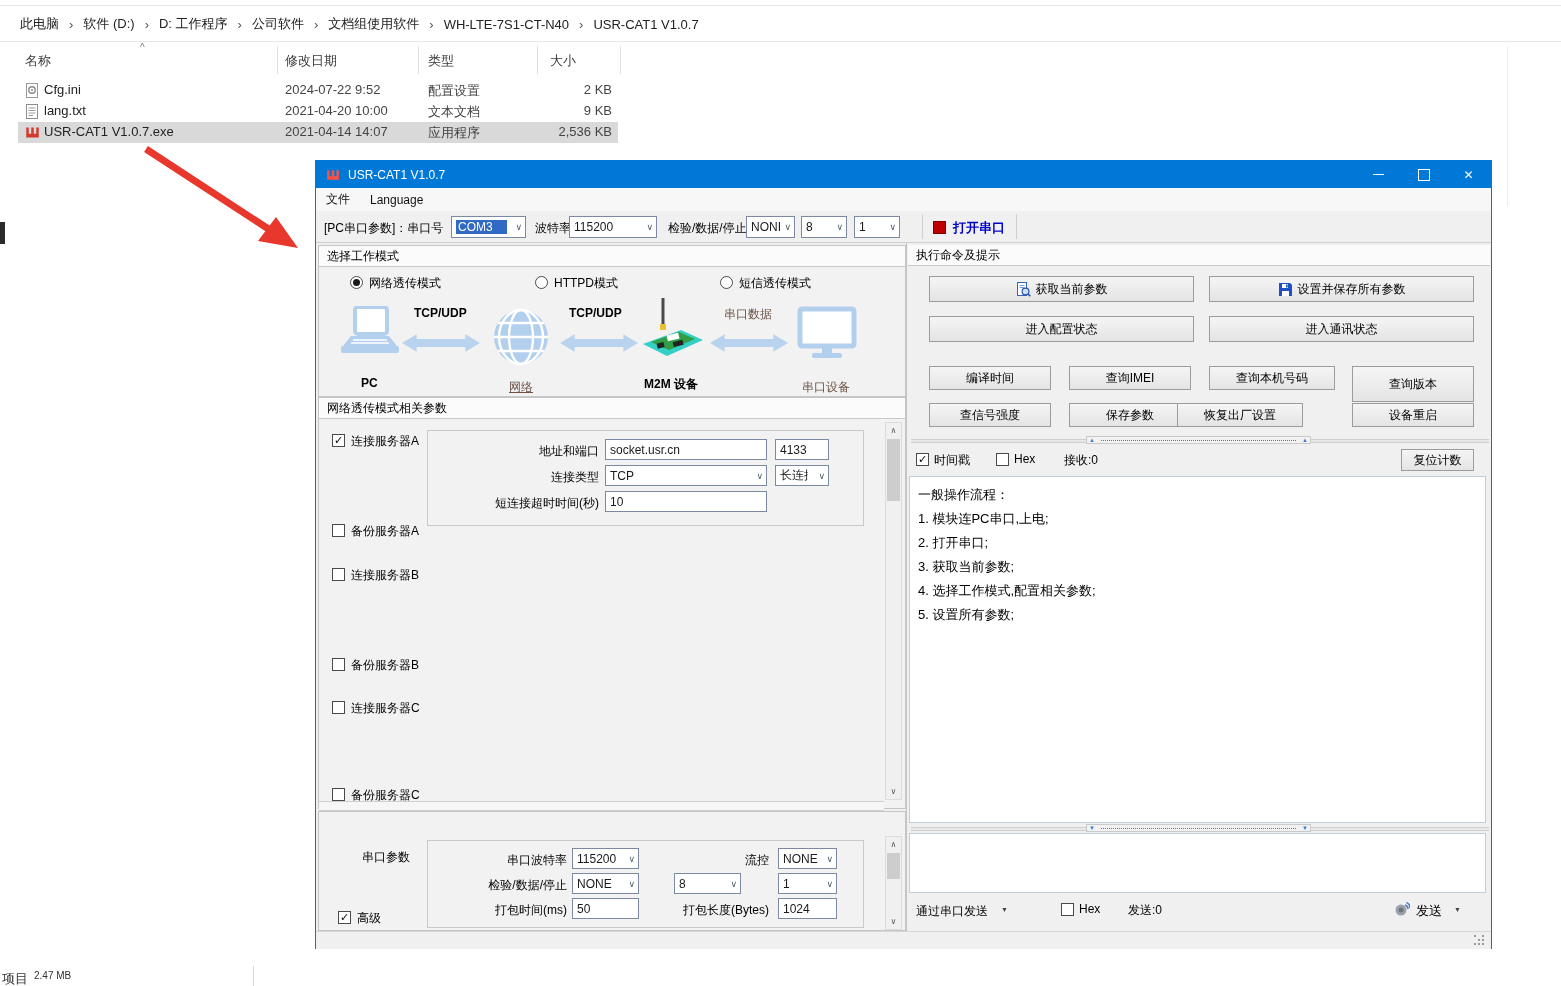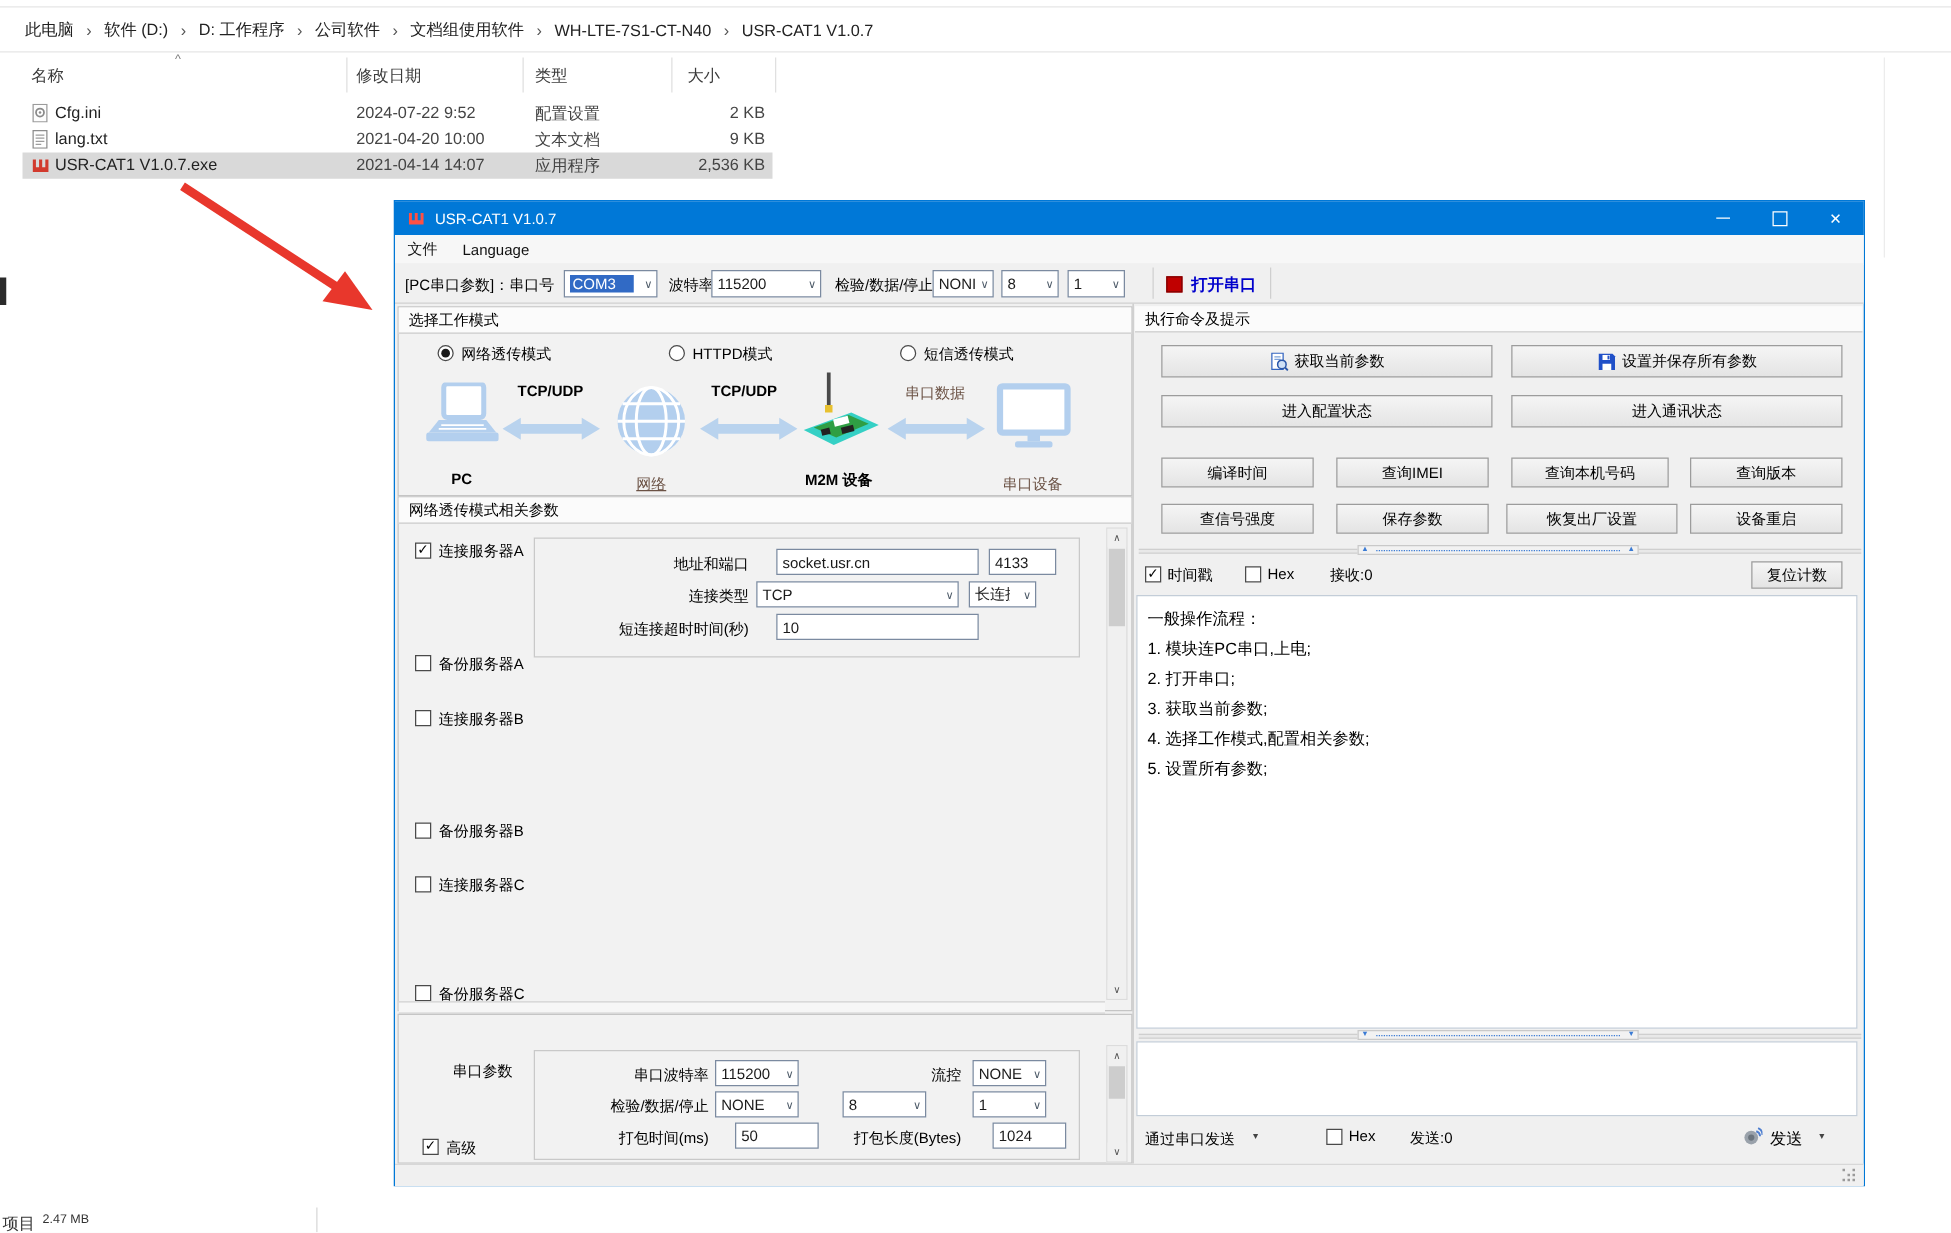--- a/index.html
+++ b/index.html
@@ -18,21 +18,21 @@
   .fcell{position:absolute;top:2px;white-space:nowrap;}
   
   #app{position:absolute;left:315px;top:160px;width:1177px;height:789px;background:#f0f0f0;border:1px solid #0078d7;box-sizing:border-box;}
   .titlebar{position:absolute;left:0;top:0;width:100%;height:27px;background:#0078d7;color:#fff;display:flex;align-items:center;}
   .wbtn{position:absolute;top:0;width:45px;height:27px;display:flex;align-items:center;justify-content:center;color:#fff;}
   .menubar{position:absolute;left:0;top:27px;width:100%;height:23px;background:#f7f7f7;border-bottom:1px solid #e2e2e2;display:flex;align-items:center;font-size:12px;color:#111;}
   .menuitem{padding:0 10px;}
   .toolbar{position:absolute;left:0;top:50px;width:100%;height:31px;background:#f0f0f0;border-bottom:1px solid #cfcfcf;}
   .combo{position:absolute;background:#fff;border:1px solid #7b8aa0;box-sizing:border-box;display:flex;align-items:center;font-size:12px;padding-left:4px;overflow:hidden;white-space:nowrap;}
   .combo .caret{margin-left:auto;color:#4d5a68;font-size:9px;padding:0 3px;flex:none;}
-  .field{position:absolute;background:#fff;border:1px solid #7b8aa0;box-sizing:border-box;display:flex;align-items:center;font-size:12px;padding-left:4px;overflow:hidden;white-space:nowrap;margin-left:16px;}
+  .field{position:absolute;background:#fff;border:1px solid #7b8aa0;box-sizing:border-box;display:flex;align-items:center;font-size:12px;padding-left:4px;overflow:hidden;white-space:nowrap;}
   .btn{position:absolute;background:linear-gradient(#f5f5f5,#e4e4e4);border:1px solid #9c9c9c;box-sizing:border-box;display:flex;align-items:center;justify-content:center;font-size:12px;color:#000;white-space:nowrap;}
   .group{position:absolute;background:#f2f2f2;border:1px solid #c5c5c5;box-sizing:border-box;}
   .ghead{position:absolute;left:0;top:0;right:0;height:20px;background:#fbfbfb;border-bottom:1px solid #c9c9c9;display:flex;align-items:center;padding-left:8px;font-size:12px;color:#000;}
   .cb{position:absolute;width:13px;height:13px;background:#fff;border:1px solid #4a4a4a;box-sizing:border-box;font-size:11px;line-height:11px;text-align:center;color:#000;}
   .radio{position:absolute;width:13px;height:13px;background:#fff;border:1px solid #4a4a4a;border-radius:50%;box-sizing:border-box;}
   .radio .dot{position:absolute;left:2px;top:2px;width:7px;height:7px;border-radius:50%;background:#1a1a1a;}
   .panelbox{position:absolute;border:1px solid #c9c9c9;box-sizing:border-box;}
   .rlabel{position:absolute;text-align:right;white-space:nowrap;font-size:12px;color:#000;}
   .vscroll{position:absolute;width:17px;background:#f0f0f0;border:1px solid #dcdcdc;box-sizing:border-box;}
   .sarrow{position:absolute;left:0;width:15px;height:15px;display:flex;align-items:center;justify-content:center;font-size:8px;color:#555;background:#f0f0f0;}
@@ -362,30 +362,30 @@
 
     <div class="btn" style="left:613px;top:205px;width:122px;height:24px;">
         <span>编译时间</span>
       </div>
     <div class="btn" style="left:753px;top:205px;width:122px;height:24px;">
         <span>查询IMEI</span>
       </div>
     <div class="btn" style="left:893px;top:205px;width:126px;height:24px;">
         <span>查询本机号码</span>
       </div>
-    <div class="btn" style="left:1036px;top:205px;width:122px;height:24px;">
+    <div class="btn" style="left:1036px;top:205px;width:122px;height:36px;">
         <span>查询版本</span>
       </div>
     <div class="btn" style="left:613px;top:242px;width:122px;height:24px;">
         <span>查信号强度</span>
       </div>
     <div class="btn" style="left:753px;top:242px;width:122px;height:24px;">
         <span>保存参数</span>
       </div>
-    <div class="btn" style="left:889px;top:242px;width:137px;height:24px;">
+    <div class="btn" style="left:861px;top:242px;width:126px;height:24px;">
         <span>恢复出厂设置</span>
       </div>
     <div class="btn" style="left:1036px;top:242px;width:122px;height:24px;">
         <span>设备重启</span>
       </div>
 
     <div class="splitter" style="left:595px;top:275px;width:578px;">
       <div class="track"></div>
       <div class="handle" style="left:175px;width:225px;">
         <span class="tri">▲</span>

